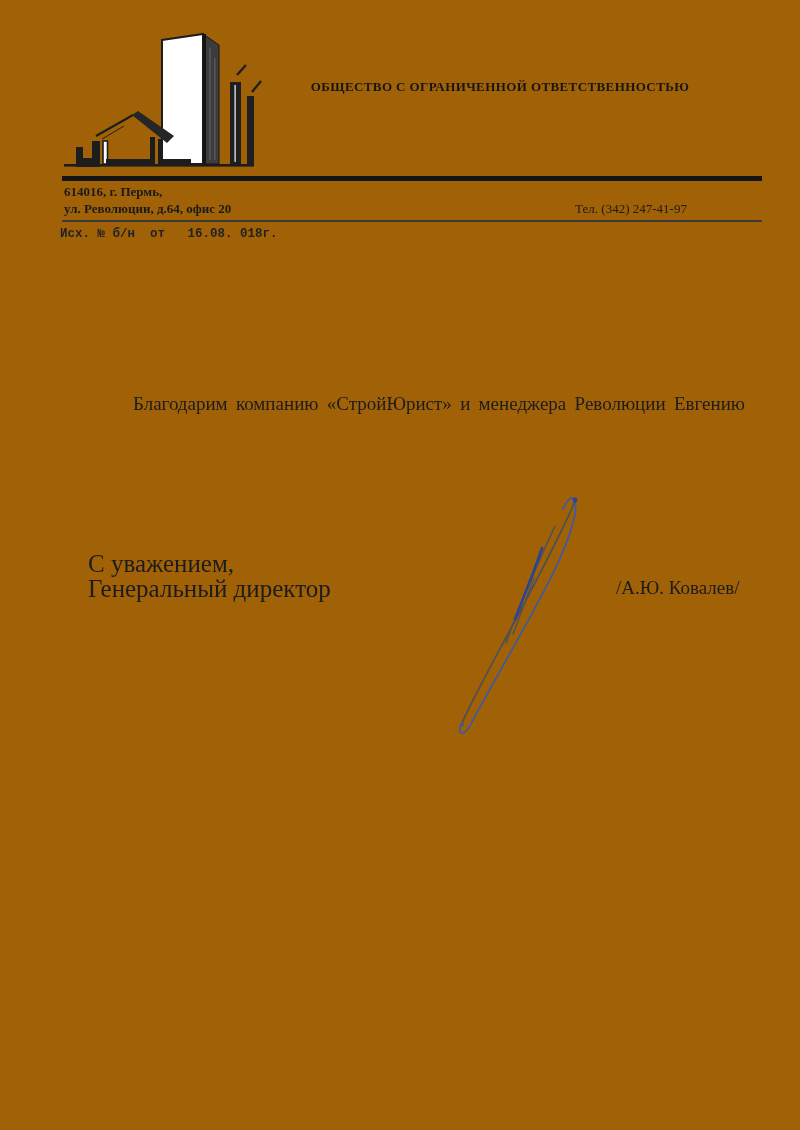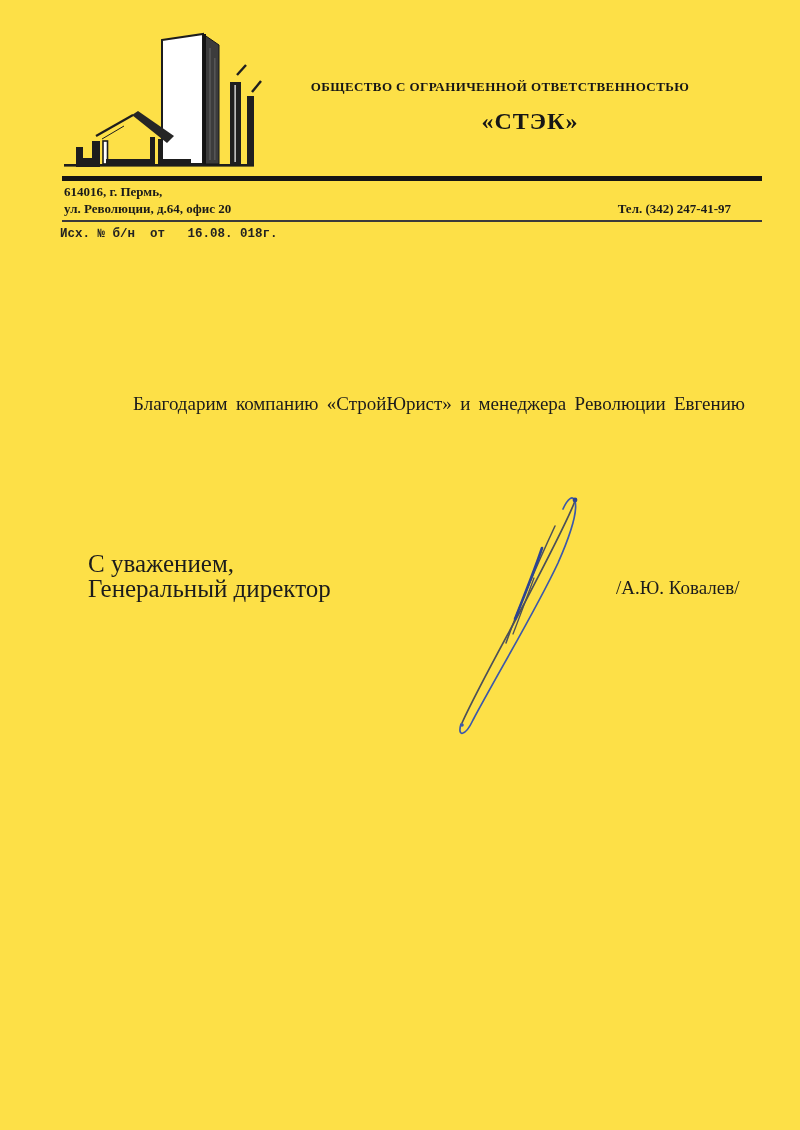--- a/index.html
+++ b/index.html
@@ -1,40 +1,40 @@
 <!DOCTYPE html>
 <html><head>
 <meta charset="utf-8">
 <style>
   html,body { margin:0; padding:0; background:#ffffff; }
   .page {
     position:relative; width:800px; height:1130px;
-    background:#fde047; overflow:hidden;
+    background:#a16207; overflow:hidden;
     font-family:"Liberation Serif", serif; color:#1d1d1d;
   }
   .abs { position:absolute; }
 
   
   .logo { left:62px; top:12px; width:200px; height:160px; }
   .company-type {
     left:290px; top:79px; width:420px; text-align:center;
     font-family:"Liberation Serif", serif; font-weight:bold;
     font-size:13px; letter-spacing:0.4px; color:#161616; white-space:nowrap;
   }
   .company-name {
     left:440px; top:108px; width:180px; text-align:center;
     font-weight:bold; font-size:24px; letter-spacing:1px; color:#161616;
   }
   .rule-thick { left:62px; top:176px; width:700px; height:5px; background:#141414; }
   .rule-thin  { left:62px; top:220px; width:700px; height:2px; background:#3a3a3a; }
   .addr { font-weight:bold; font-size:13px; color:#1a1a1a; white-space:nowrap; }
   .addr1 { left:64px; top:184px; }
   .addr2 { left:64px; top:201px; }
-  .phone { left:531px; top:201px; width:200px; text-align:right;
-           font-weight:bold; font-size:13px; color:#1a1a1a; white-space:nowrap; }
+  .phone { left:531px; top:201px; width:200px; text-align:center;
+           font-weight:normal; font-size:13px; color:#1a1a1a; white-space:nowrap; }
   .ref-line {
     left:60px; top:227px;
     font-family:Liberation Mono, monospace; font-weight:bold;
     font-size:12.5px; color:#222; white-space:pre;
   }
 
   
   .recipient { left:556px; top:313px; font-size:20px; color:#1c1c1c; white-space:nowrap; }
   .body-text { left:83px; top:386px; width:662px; font-size:19px;
                line-height:36.6px; color:#1c1c1c; }
@@ -75,21 +75,20 @@
     <rect x="41" y="129" width="4.5" height="23" fill="#ffffff" stroke="#1d1d1d" stroke-width="1.6"></rect>
     <rect x="88" y="125" width="5" height="27" fill="#1d1d1d"></rect>
     <rect x="96" y="127" width="4" height="25" fill="#1d1d1d"></rect>
     <rect x="44" y="147" width="44" height="5" fill="#1d1d1d"></rect>
     <rect x="100" y="147" width="29" height="5" fill="#1d1d1d"></rect>
 
     <path d="M14,135 h7 v11 h9 v-17 h8 v26 h-24 z" fill="#1d1d1d"></path>
   </svg>
 
   <div class="abs company-type">ОБЩЕСТВО С ОГРАНИЧЕННОЙ ОТВЕТСТВЕННОСТЬЮ</div>
-  <div class="abs company-name">«СТЭК»</div>
 
   <div class="abs rule-thick"></div>
 
   <div class="abs addr addr1">614016, г. Пермь,</div>
   <div class="abs addr addr2">ул. Революции, д.64, офис 20</div>
   <div class="abs phone">Тел. (342) 247-41-97</div>
 
   <div class="abs rule-thin"></div>
 
   <div class="abs ref-line">Исх. № б/н  от   16.08. 018г.</div>

